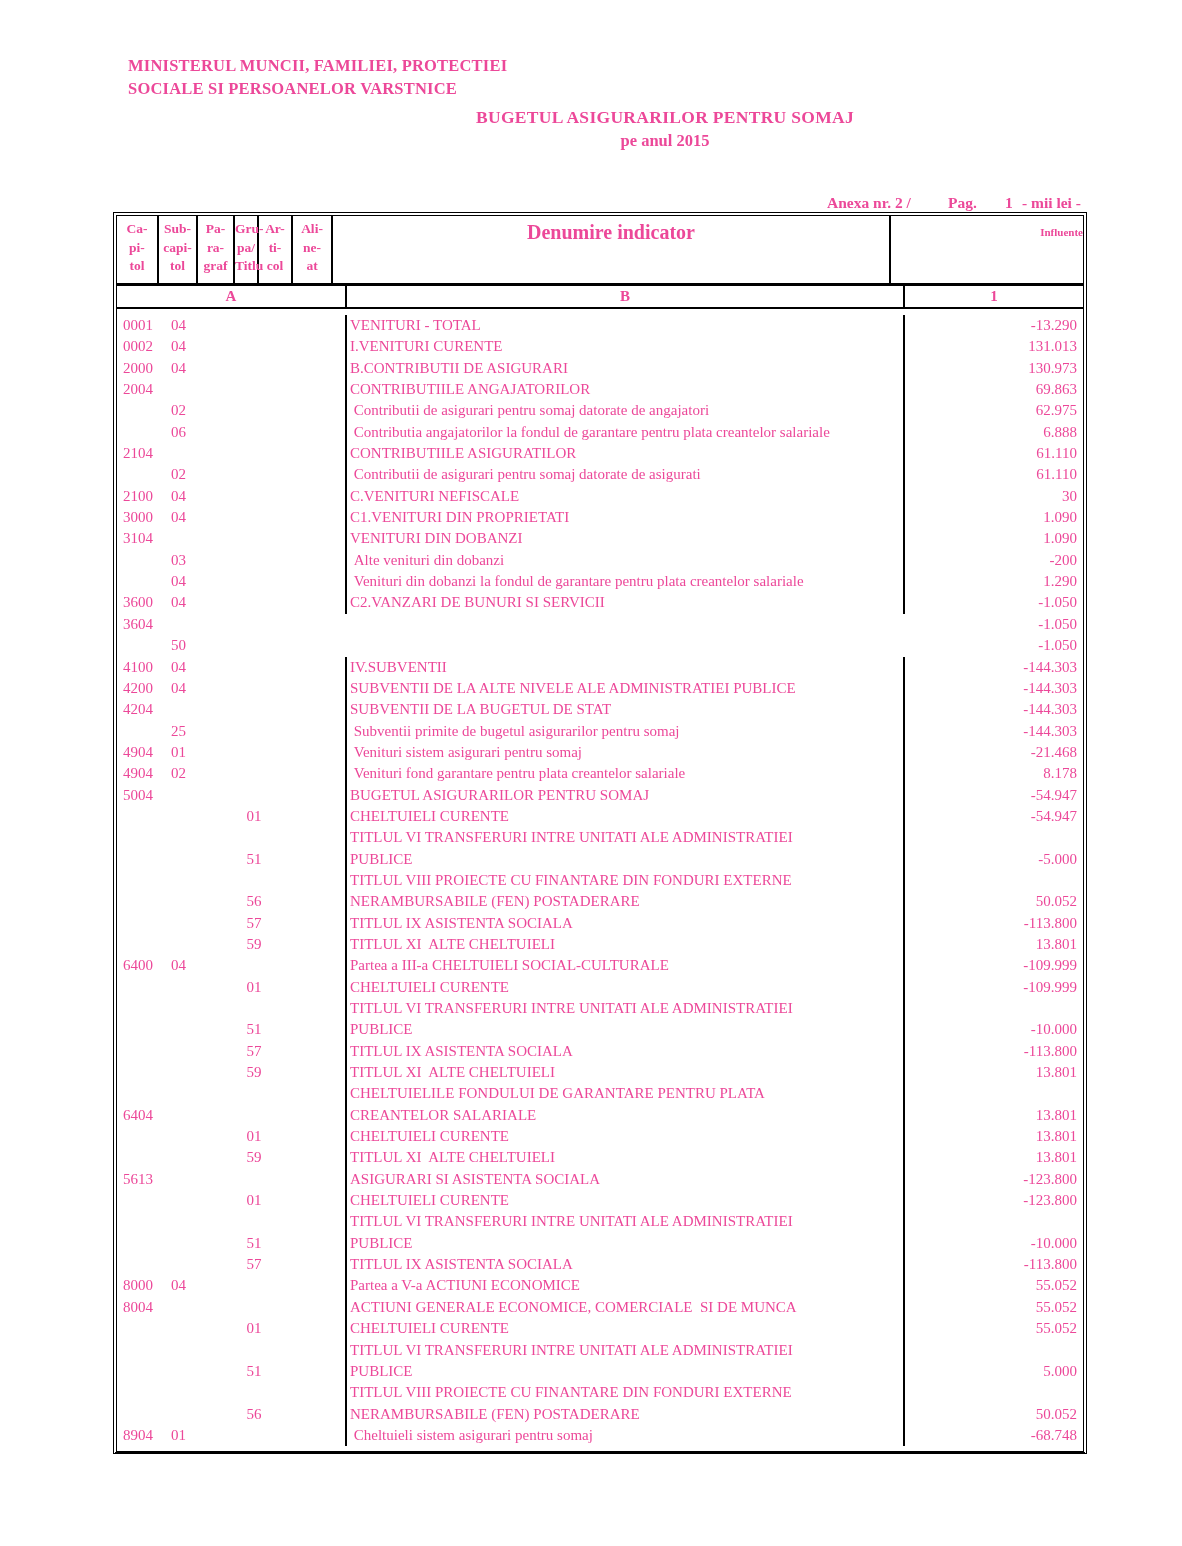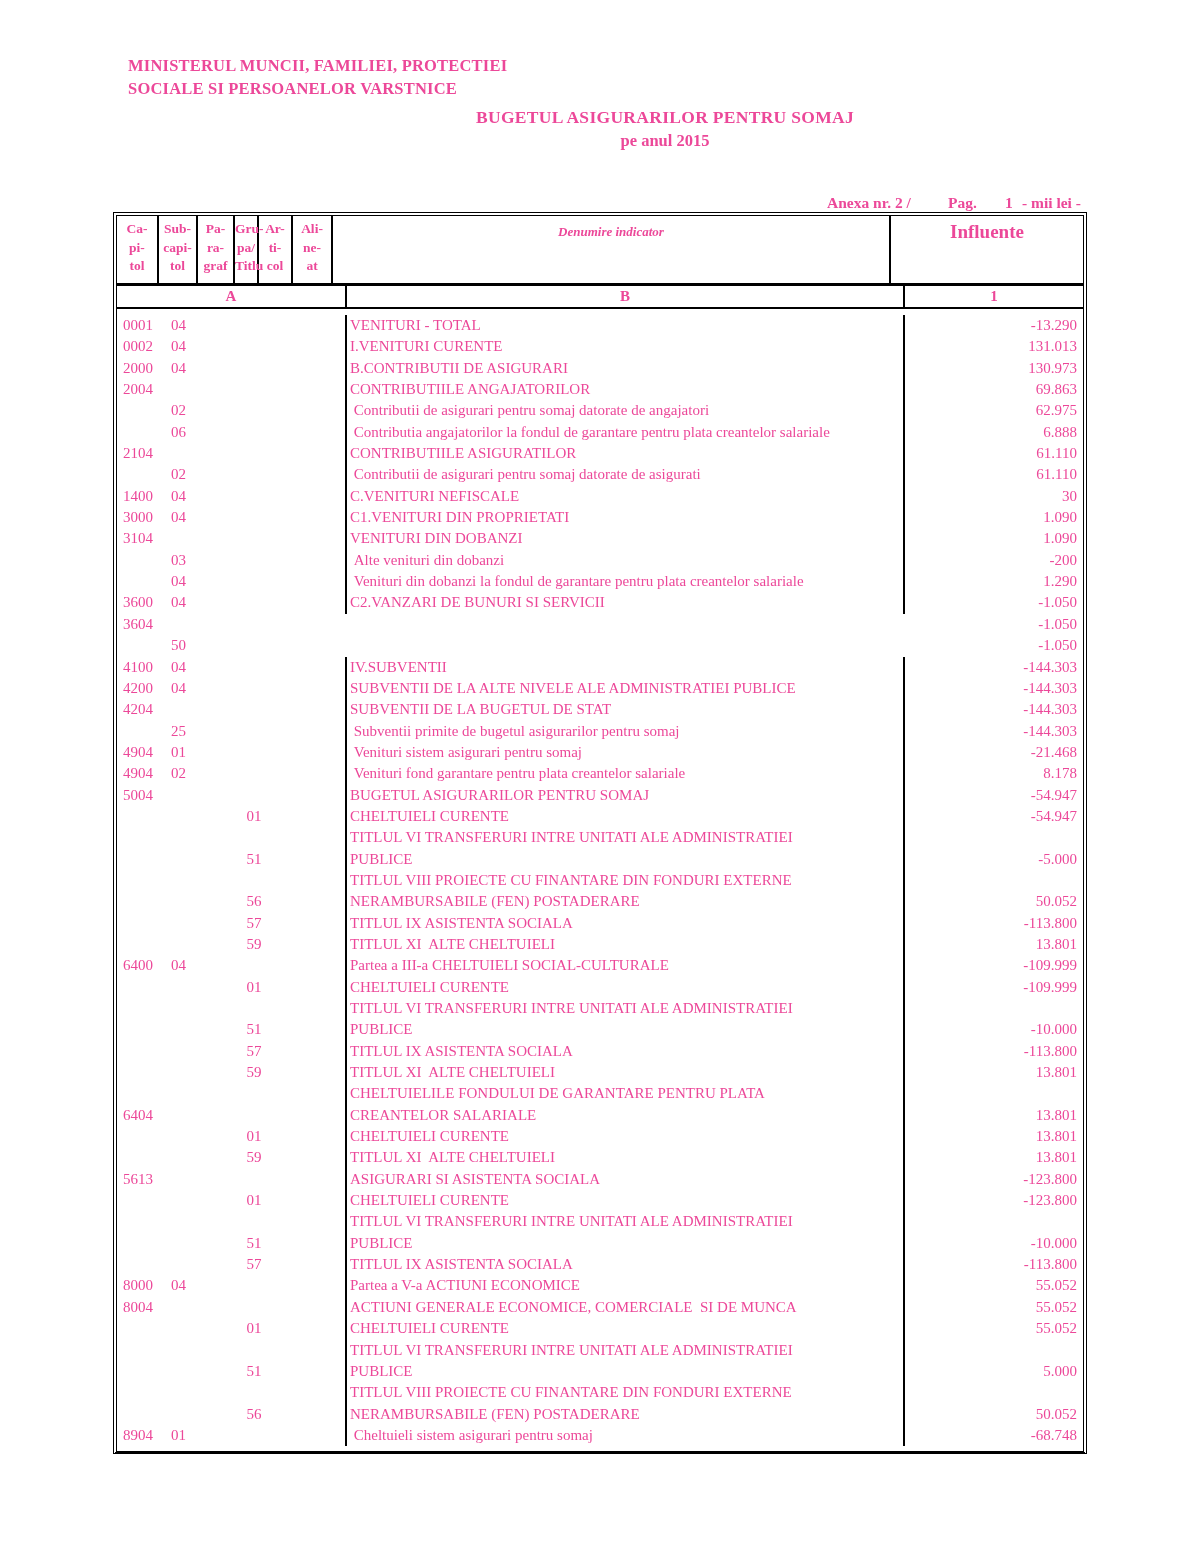--- a/index.html
+++ b/index.html
@@ -27,22 +27,22 @@
   .hc{
     box-sizing:border-box;text-align:center;font-weight:bold;
     font-size:13.5px;line-height:18.5px;padding-top:4px;white-space:pre-line;
   }
   .w-cap{width:42px;border-right:2px solid #000;}
   .w-sub{width:39px;border-right:2px solid #000;}
   .w-par{width:37px;border-right:2px solid #000;}
   .w-gru{width:24px;border-right:2px solid #000;}
   .w-art{width:34px;border-right:2px solid #000;}
   .w-ali{width:38px;}
-  .den-h{width:560px;border-left:2px solid #000;border-right:2px solid #000;font-size:13px;padding-top:7px;font-style:italic;}
-  .inf-h{flex:1;font-size:19px;padding-top:7px;}
+  .den-h{width:560px;border-left:2px solid #000;border-right:2px solid #000;font-size:20px;padding-top:7px;}
+  .inf-h{flex:1;font-size:11px;padding-top:7px;text-align:right;}
 
   .abrow{display:flex;height:21px;border-bottom:2px solid #000;font-weight:bold;font-size:15px;line-height:21px;text-align:center;}
   .ab{box-sizing:border-box;}
   .ab-a{width:228px;}
   .ab-b{width:560px;border-left:2px solid #000;border-right:2px solid #000;}
   .ab-1{flex:1;}
 
   .tbody{padding:6px 0 5px 0;}
   .trow{display:flex;font-size:15px;line-height:21.35px;align-items:flex-end;}
   .c{box-sizing:border-box;}
@@ -188,21 +188,21 @@
     <div class="c c-sub">02</div>
     <div class="c c-par"></div>
     <div class="c c-gru"></div>
     <div class="c c-art"></div>
     <div class="c c-ali"></div>
     <div class="c c-den"> Contributii de asigurari pentru somaj datorate de asigurati</div>
     <div class="c c-inf">61.110</div>
   </div>
 
   <div class="trow">
-    <div class="c c-cap">1400</div>
+    <div class="c c-cap">2100</div>
     <div class="c c-sub">04</div>
     <div class="c c-par"></div>
     <div class="c c-gru"></div>
     <div class="c c-art"></div>
     <div class="c c-ali"></div>
     <div class="c c-den">C.VENITURI NEFISCALE</div>
     <div class="c c-inf">30</div>
   </div>
 
   <div class="trow">

